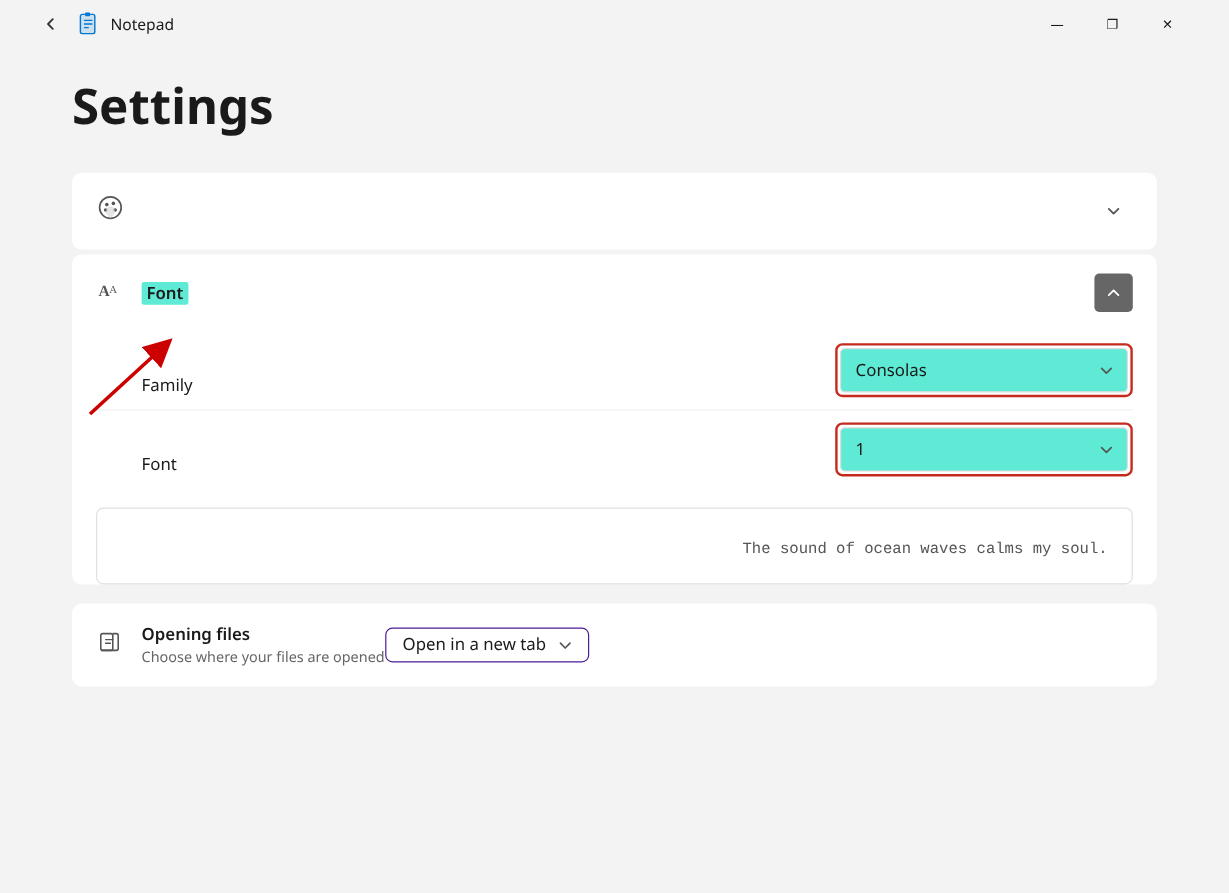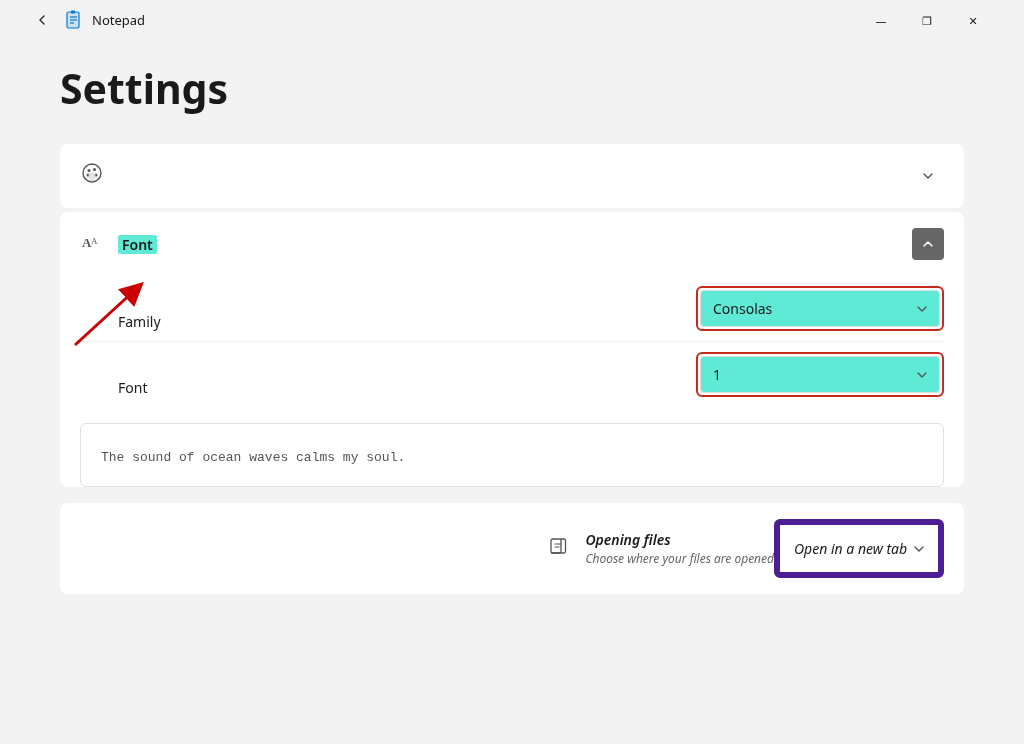--- a/index.html
+++ b/index.html
@@ -200,30 +200,29 @@
     .opening-card {
       background: white;
       border-radius: 8px;
       margin-bottom: 4px;
     }
 
     .opening-header {
       display: flex;
       align-items: center;
       padding: 16px 20px;
-      justify-content: flex-end;
-      font-style: italic;
+      justify-content: flex-start;
     }
 
     .open-tab-dropdown {
       display: flex;
       align-items: center;
       justify-content: space-between;
-      padding: 14px 14px;
-      border: 6px solid #4c1d95;
+      padding: 4px 14px;
+      border: 1px solid #4c1d95;
       border-radius: 6px;
       background: white;
       cursor: pointer;
       font-size: 14px;
       color: #1a1a1a;
       min-width: 170px;
     }
 
     
     .notepad-icon-svg {
@@ -326,21 +325,21 @@
           <div class="font-dropdown">
             <span>1</span>
             <svg width="10" height="10" viewBox="0 0 10 10" fill="none">
               <path d="M1 3L5 7L9 3" stroke="#555" stroke-width="1.4" stroke-linecap="round" stroke-linejoin="round"></path>
             </svg>
           </div>
         </div>
       </div>
     </div>
 
-    <div style="margin: 8px 20px 16px 20px; padding: 20px; border: 1px solid #e0e0e0; border-radius: 6px; background: white; text-align:left;">
+    <div style="margin: 8px 20px 16px 20px; padding: 20px; border: 1px solid #e0e0e0; border-radius: 6px; background: white; text-align:right;">
       <span style="font-family: 'Courier New', Consolas, monospace; font-size: 13px; color: #555;">The sound of ocean waves calms my soul.</span>
     </div>
   </div>
 
   <div class="opening-card">
     <div class="opening-header">
       <div style="display:flex;align-items:center;gap:14px;">
         <div class="setting-icon">
           
           <svg width="22" height="22" viewBox="0 0 22 22" fill="none">

